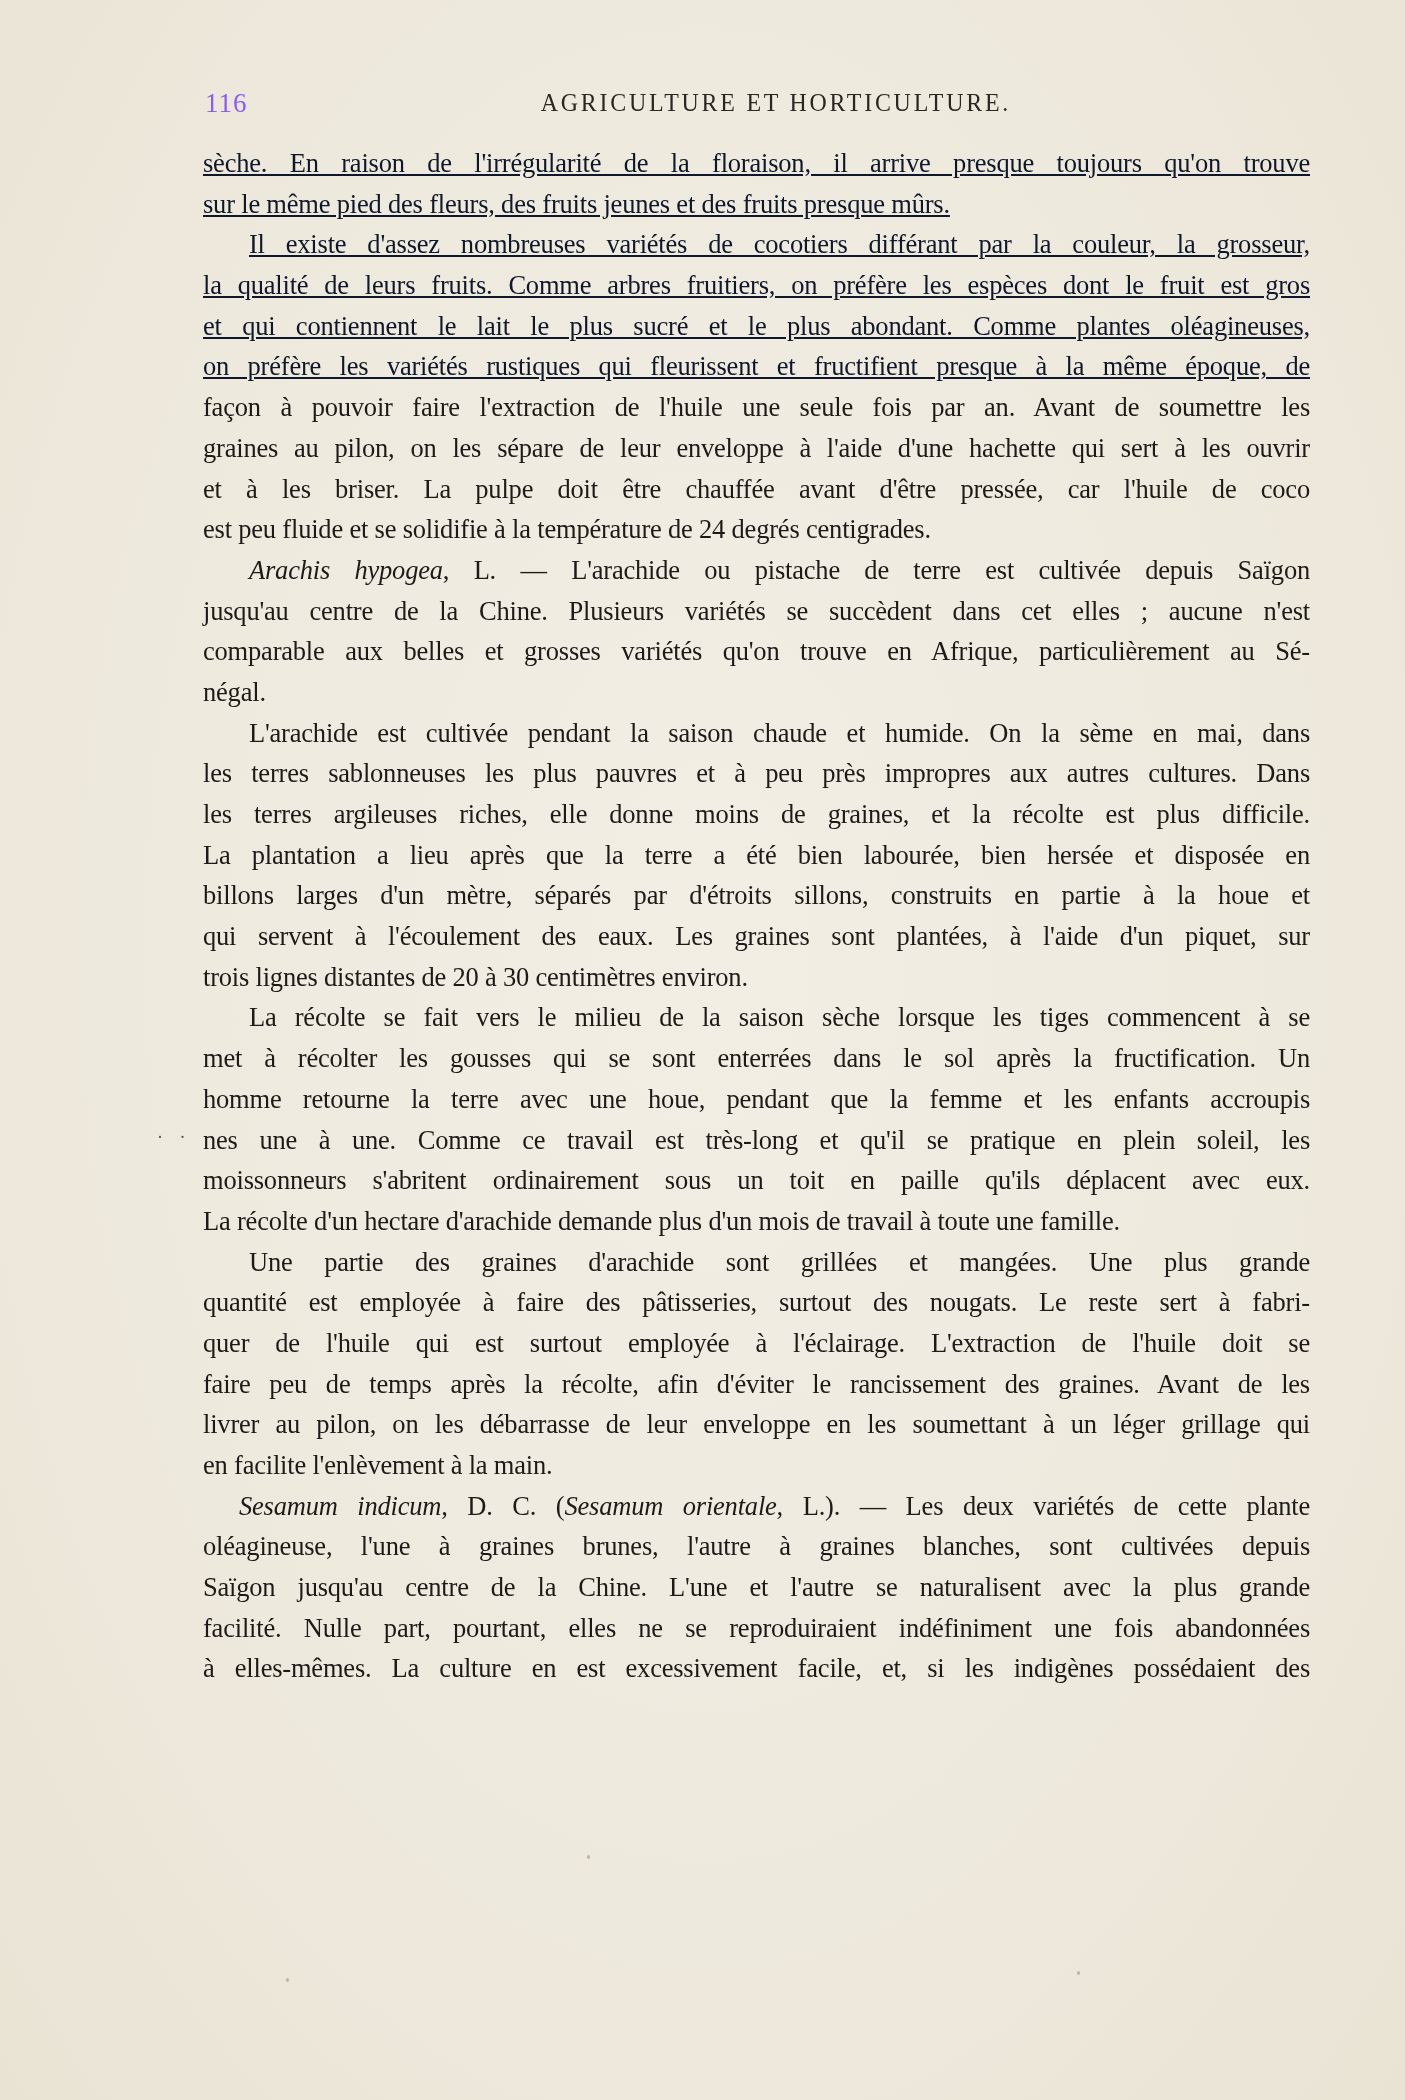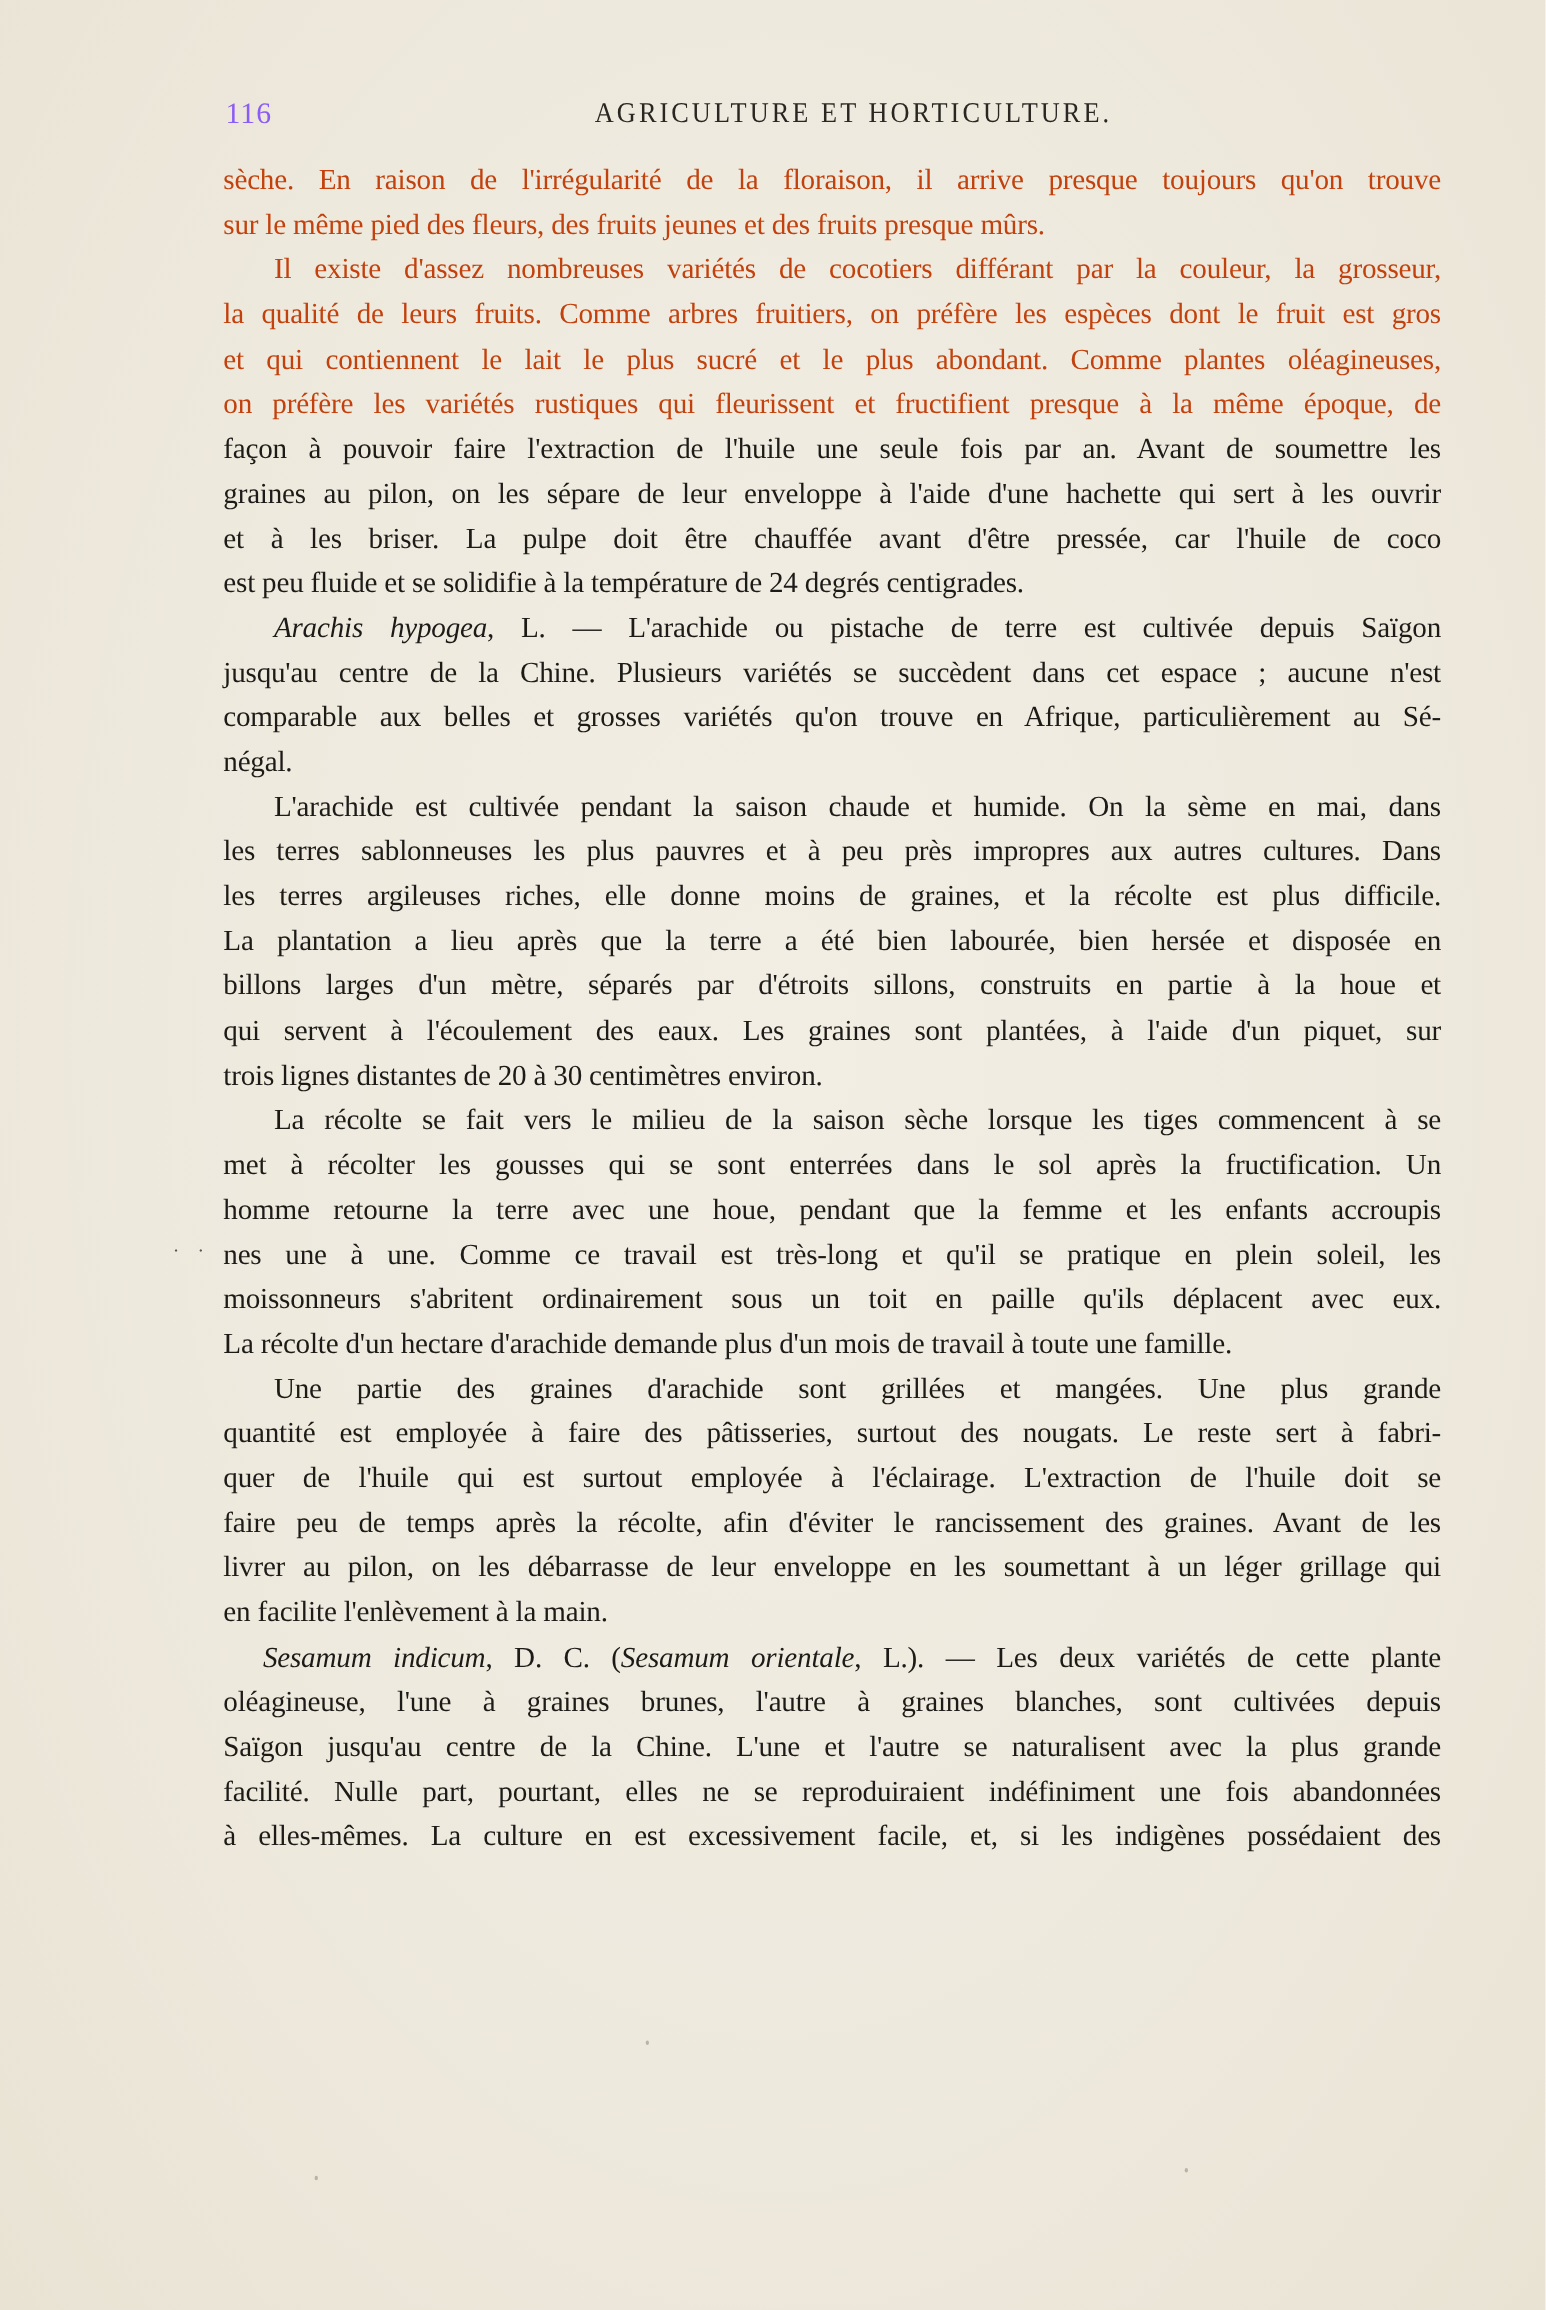--- a/index.html
+++ b/index.html
@@ -27,21 +27,21 @@
     position:absolute; left:203px; top:143px; width:1107px;
   }
   .line {
     display:block; height:40.7px; line-height:40.7px;
     font-size:26.5px; white-space:nowrap;
     text-align:justify; text-align-last:justify;
     letter-spacing:-0.2px;
   }
   .line.last { text-align-last:left; }
   .line.indent { padding-left:46px; }
-  .line.faded { color:#c2410c; }
+  .line.faded { color:#0f172a;text-decoration:underline; }
   em { font-style:italic; }
   .margin-mark {
     position:absolute; left:157px; top:1127px;
     font-size:18px; color:#555; letter-spacing:6px;
   }
   .speck { position:absolute; width:3px; height:4px; background:#9a8f80; border-radius:50%; opacity:.6; }
 </style>
 </head>
 <body>
 
@@ -67,21 +67,21 @@
       <span class="line faded">et qui contiennent le lait le plus sucré et le plus abondant. Comme plantes oléagineuses,</span>
       <span class="line faded">on préfère les variétés rustiques qui fleurissent et fructifient presque à la même époque, de</span>
       <span class="line">façon à pouvoir faire l'extraction de l'huile une seule fois par an. Avant de soumettre les</span>
       <span class="line">graines au pilon, on les sépare de leur enveloppe à l'aide d'une hachette qui sert à les ouvrir</span>
       <span class="line">et à les briser. La pulpe doit être chauffée avant d'être pressée, car l'huile de coco</span>
       <span class="line last">est peu fluide et se solidifie à la température de 24 degrés centigrades.</span>
     </div>
 
     <div>
       <span class="line indent"><em>Arachis hypogea</em><span>, L. — L'arachide ou pistache de terre est cultivée depuis Saïgon</span></span>
-      <span class="line">jusqu'au centre de la Chine. Plusieurs variétés se succèdent dans cet espace ; aucune n'est</span>
+      <span class="line">jusqu'au centre de la Chine. Plusieurs variétés se succèdent dans cet elles ; aucune n'est</span>
       <span class="line">comparable aux belles et grosses variétés qu'on trouve en Afrique, particulièrement au Sé-</span>
       <span class="line last">négal.</span>
     </div>
 
     <div>
       <span class="line indent">L'arachide est cultivée pendant la saison chaude et humide. On la sème en mai, dans</span>
       <span class="line">les terres sablonneuses les plus pauvres et à peu près impropres aux autres cultures. Dans</span>
       <span class="line">les terres argileuses riches, elle donne moins de graines, et la récolte est plus difficile.</span>
       <span class="line">La plantation a lieu après que la terre a été bien labourée, bien hersée et disposée en</span>
       <span class="line">billons larges d'un mètre, séparés par d'étroits sillons, construits en partie à la houe et</span>

